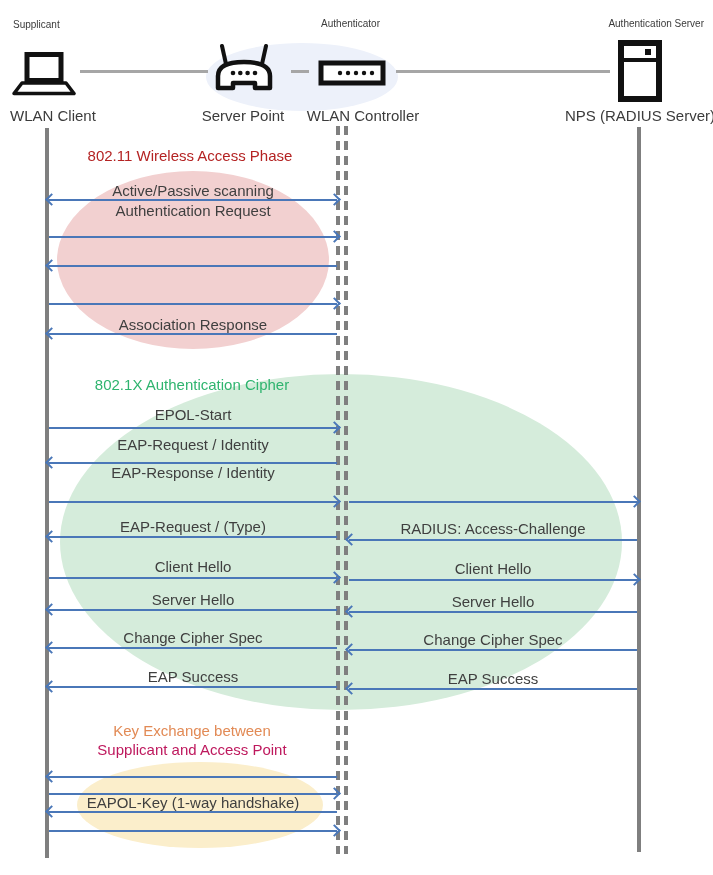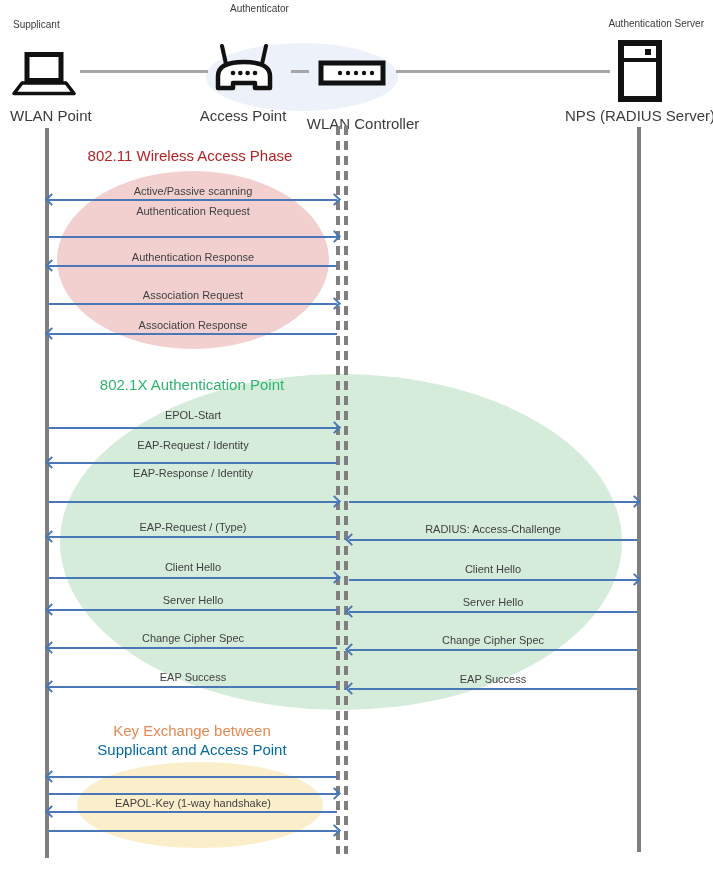--- a/index.html
+++ b/index.html
@@ -9,21 +9,21 @@
   }
   .hdr { position:absolute; font-size:10px; color:#3b3b3b; white-space:nowrap; }
   .cap { position:absolute; font-size:15px; color:#3b3b3b; white-space:nowrap; text-align:center; }
   .conn { position:absolute; height:3px; background:#a6a6a6; top:70px; }
   .lifeline { position:absolute; width:4px; background:#7f7f7f; }
   .lifeline.dashed {
     background: repeating-linear-gradient(to bottom, #7f7f7f 0 9px, transparent 9px 15px);
   }
   .ellipse { position:absolute; border-radius:50%; }
   .phase-title { position:absolute; font-size:15px; text-align:center; width:300px; line-height:19px; white-space:pre-line; }
-  .lbl { position:absolute; font-size:11px; color:#3f3f3f; text-align:center; white-space:nowrap; height:18px; line-height:18px; }
+  .lbl { position:absolute; font-size:15px; color:#3f3f3f; text-align:center; white-space:nowrap; height:18px; line-height:18px; }
   .lbl.seg-l { left:48px;  width:290px; }
   .lbl.seg-r { left:348px; width:290px; }
   .ar { position:absolute; height:2px; background:#4a77b8; }
   .ar.seg-l { left:49px;  width:288px; }
   .ar.seg-r { left:349px; width:288px; }
   .ar.hr::after {
     content:""; position:absolute; right:-2px; top:-4px; width:9px; height:9px;
     border-top:2.5px solid #4a77b8; border-right:2.5px solid #4a77b8;
     transform:rotate(45deg); box-sizing:border-box;
   }
@@ -39,21 +39,21 @@
 
 <div id="canvas">
 
   <div class="ellipse" style="left:206px; top:43px; width:192px; height:68px; background:#edf1fa;"></div>
 
   <div class="ellipse" style="left:57px; top:171px; width:272px; height:178px; background:#f2d0d0;"></div>
   <div class="ellipse" style="left:60px; top:374px; width:562px; height:336px; background:#d5ecdb;"></div>
   <div class="ellipse" style="left:77px; top:762px; width:246px; height:86px; background:#fbeecb;"></div>
 
   <div class="hdr" style="left:13px; top:19px;">Supplicant</div>
-  <div class="hdr" style="left:230px; top:3px; width:150px; text-align:left;">Authenticator</div>
+  <div class="hdr" style="left:230px; top:18px; width:150px; text-align:right;">Authenticator</div>
   <div class="hdr" style="right:9px; top:18px;">Authentication Server</div>
 
   <div class="conn" style="left:80px; width:128px;"></div>
   <div class="conn" style="left:291px; width:18px;"></div>
   <div class="conn" style="left:396px; width:214px;"></div>
 
   <svg class="icon" style="left:12px; top:52px;" width="64" height="44" viewBox="0 0 64 44">
     <rect x="15" y="2.5" width="34" height="26" fill="#fff" stroke="#111" stroke-width="5"></rect>
     <path d="M10 31 L54 31 L62 41.5 L2 41.5 Z" fill="#fff" stroke="#111" stroke-width="3.5" stroke-linejoin="round"></path>
   </svg>
@@ -76,45 +76,43 @@
     <circle cx="46" cy="13" r="2.2" fill="#111"></circle>
     <circle cx="54" cy="13" r="2.2" fill="#111"></circle>
   </svg>
 
   <svg class="icon" style="left:617px; top:40px;" width="46" height="62" viewBox="0 0 46 62">
     <rect x="4" y="3" width="38" height="56" fill="#fff" stroke="#111" stroke-width="6"></rect>
     <line x1="4" y1="20" x2="42" y2="20" stroke="#111" stroke-width="4"></line>
     <rect x="28" y="9" width="6" height="6" fill="#111"></rect>
   </svg>
 
-  <div class="cap" style="left:10px; top:107px; text-align:left;">WLAN Point</div>
-  <div class="cap" style="left:193px; top:107px; width:100px;">Access Point</div>
-  <div class="cap" style="left:303px; top:107px; width:120px;margin-top:8px;">WLAN Controller</div>
+  <div class="cap" style="left:10px; top:107px; text-align:left;">WLAN Client</div>
+  <div class="cap" style="left:193px; top:107px; width:100px;">Server Point</div>
+  <div class="cap" style="left:303px; top:107px; width:120px;">WLAN Controller</div>
   <div class="cap" style="left:565px; top:107px; width:145px;">NPS (RADIUS Server)</div>
 
   <div class="lifeline" style="left:45px; top:128px; height:730px;"></div>
   <div class="lifeline dashed" style="left:336px; top:126px; height:728px;"></div>
   <div class="lifeline dashed" style="left:344px; top:126px; height:728px;"></div>
   <div class="lifeline" style="left:637px; top:127px; height:725px;"></div>
 
   <div class="phase-title" style="left:40px; top:146px; color:#b42323;">802.11 Wireless Access Phase</div>
-  <div class="phase-title" style="left:42px; top:375px; color:#2fb46f;">802.1X Authentication Point</div>
+  <div class="phase-title" style="left:42px; top:375px; color:#2fb46f;">802.1X Authentication Cipher</div>
   <div class="phase-title" style="left:42px; top:721px; color:#e28a55;">Key Exchange between</div>
-  <div class="phase-title" style="left:42px; top:740px; color:#0369a1;">Supplicant and Access Point</div>
+  <div class="phase-title" style="left:42px; top:740px; color:#be185d;">Supplicant and Access Point</div>
 
   <div class="lbl seg-l" style="top:182px;">Active/Passive scanning</div>
   <div class="ar seg-l hl hr" style="top:199px;"></div>
 
   <div class="lbl seg-l" style="top:202px;">Authentication Request</div>
   <div class="ar seg-l hr" style="top:236px;"></div>
 
-  <div class="lbl seg-l" style="top:248px;">Authentication Response</div>
   <div class="ar seg-l hl" style="top:265px;"></div>
 
-  <div class="lbl seg-l" style="top:286px;">Association Request</div>
   <div class="ar seg-l hr" style="top:303px;"></div>
 
   <div class="lbl seg-l" style="top:316px;">Association Response</div>
   <div class="ar seg-l hl" style="top:333px;"></div>
 
   <div class="lbl seg-l" style="top:406px;">EPOL-Start</div>
   <div class="ar seg-l hr" style="top:427px;"></div>
 
   <div class="lbl seg-l" style="top:436px;">EAP-Request / Identity</div>
   <div class="ar seg-l hl" style="top:462px;"></div>

